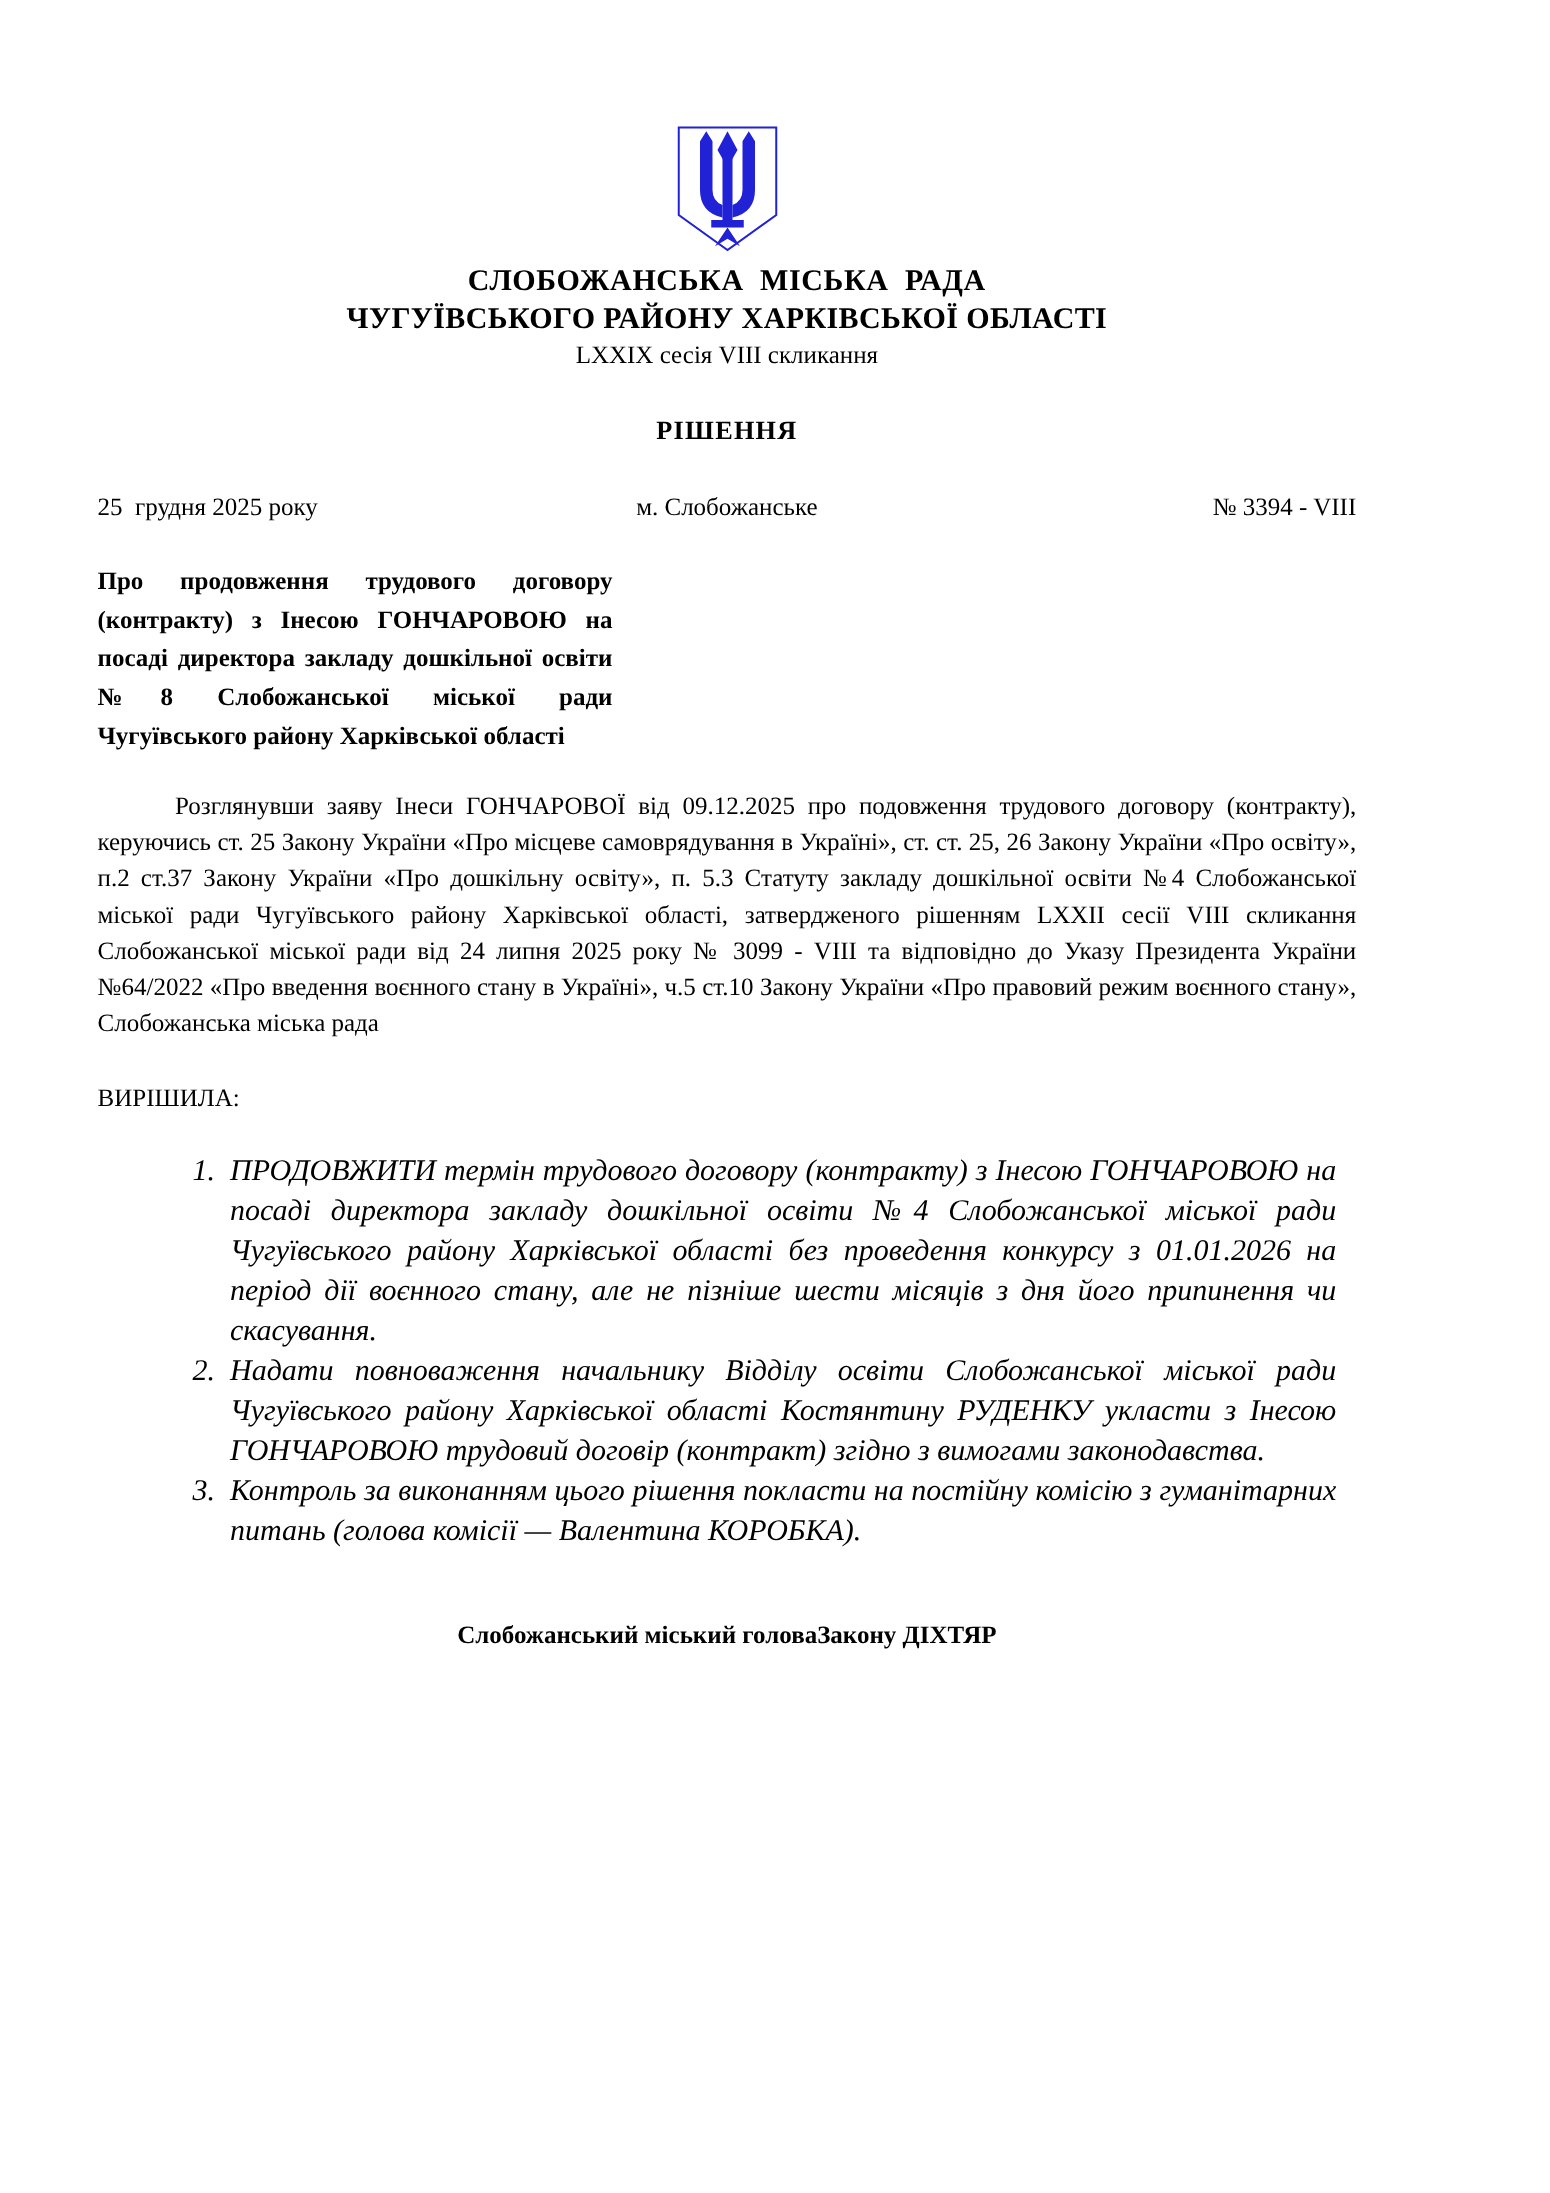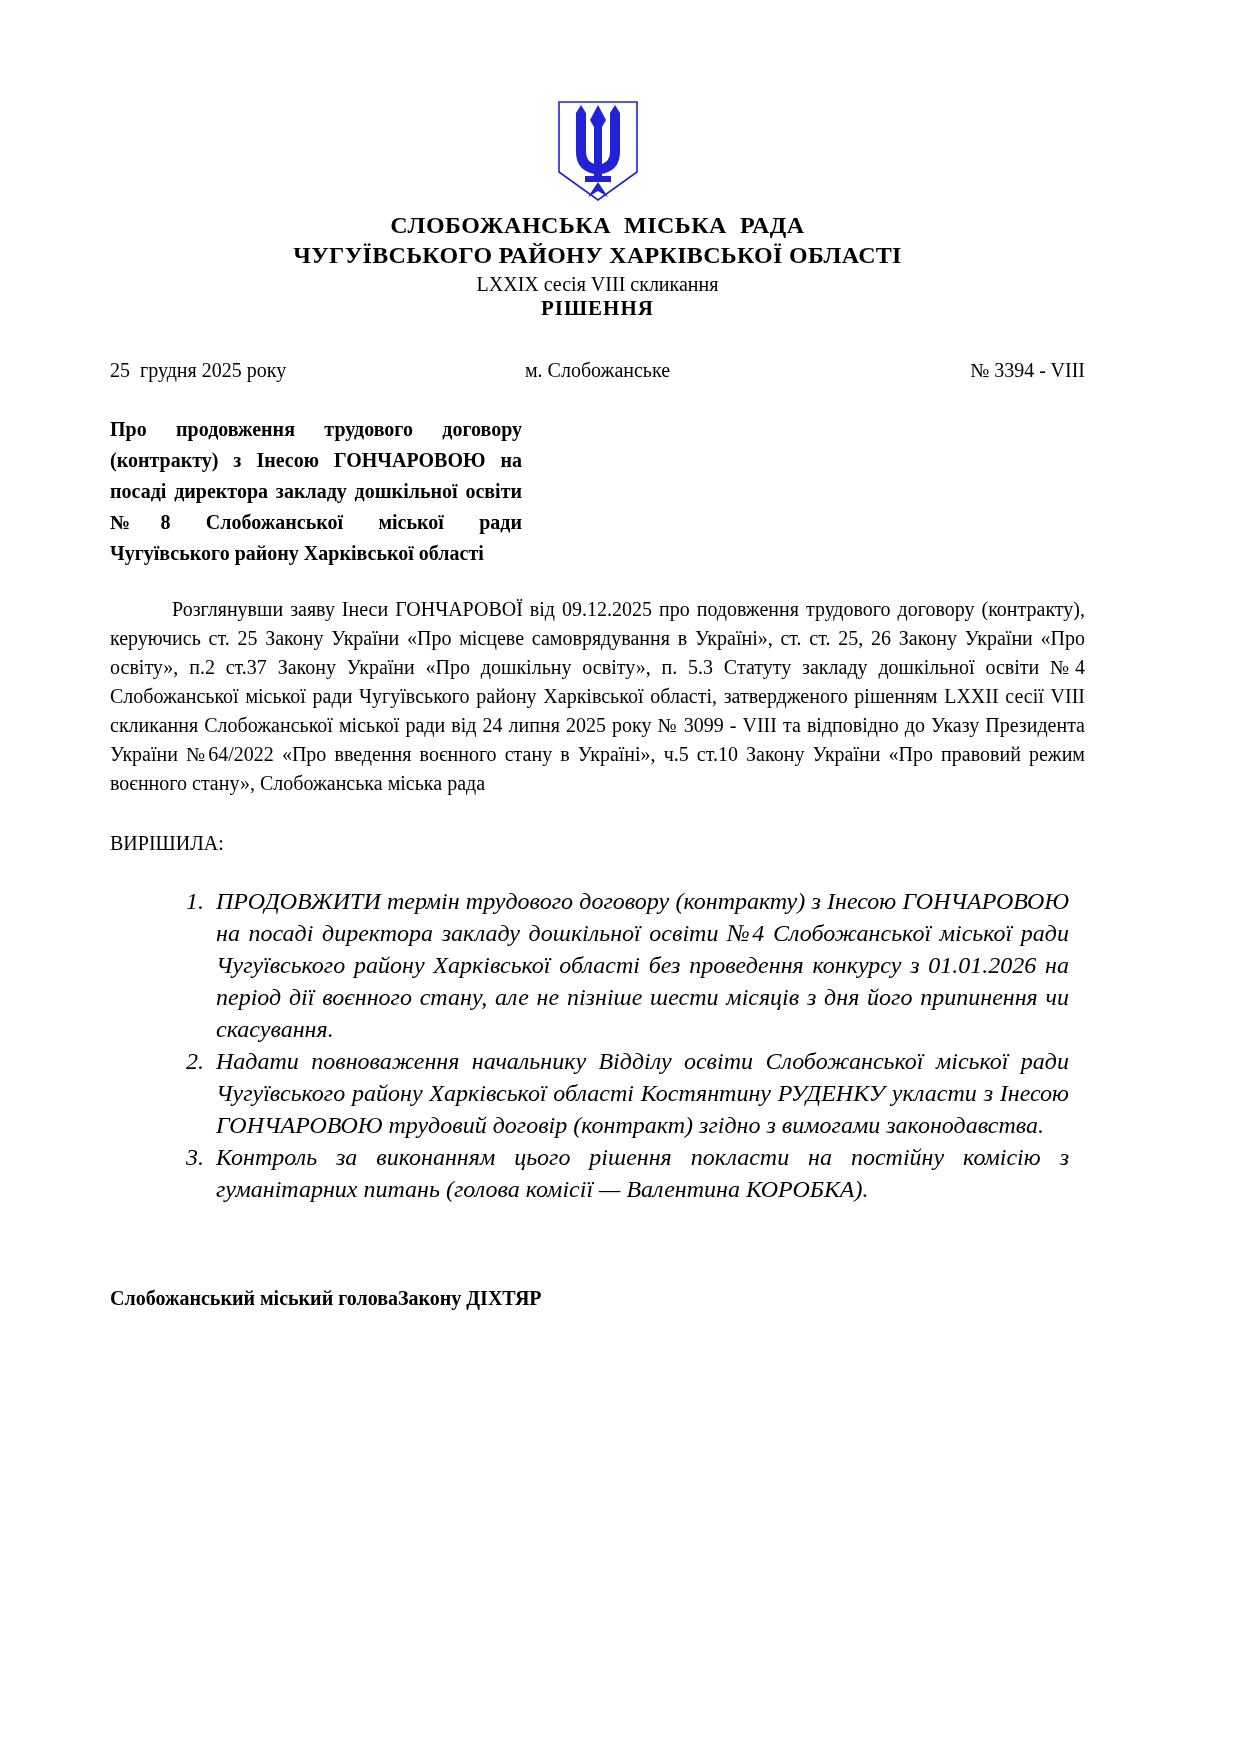--- a/index.html
+++ b/index.html
@@ -12,21 +12,21 @@
     height: 1754px;
     font-family: "Liberation Serif", "DejaVu Serif", serif;
     color: #000000;
     position: relative;
     overflow: hidden;
   }
   .page {
     box-sizing: border-box;
     width: 1240px;
     height: 1754px;
-    padding: 100px 155px 0 110px;
+    padding: 100px 155px 0 78px;
   }
   .emblem-wrap {
     display: flex;
     justify-content: center;
     margin-bottom: 8px;
   }
   .emblem-wrap svg { display: block; }
 
   .org-line-1 {
     text-align: center;
@@ -46,20 +46,21 @@
   .session-line {
     text-align: center;
     font-size: 20px;
     margin-top: 3px;
   }
   .doc-type {
     text-align: center;
     font-weight: bold;
     font-size: 21px;
     letter-spacing: 1px;
+    margin-top: 36px;
   }
   .meta-row {
     display: flex;
     margin-top: 38px;
     font-size: 20px;
     align-items: center;
   }
   .meta-date  { flex: 1 1 0; text-align: left;  white-space: pre; }
   .meta-place { flex: 1 1 0; text-align: center; }
   .meta-num   { flex: 1 1 0; text-align: right; }
@@ -89,22 +90,22 @@
     font-size: 24px;
     line-height: 32px;
     font-style: italic;
   }
   ol.resolution-list li {
     text-align: justify;
     padding-left: 6px;
   }
   .signature-row {
     display: flex;
-    justify-content: flex-start;
-    margin-top: 82px;
+    justify-content: center;
+    margin-top: 56px;
     font-size: 20px;
     font-weight: bold;
   }
 </style>
 </head>
 <body>
 
 <div class="page">
 
   <div class="emblem-wrap">

